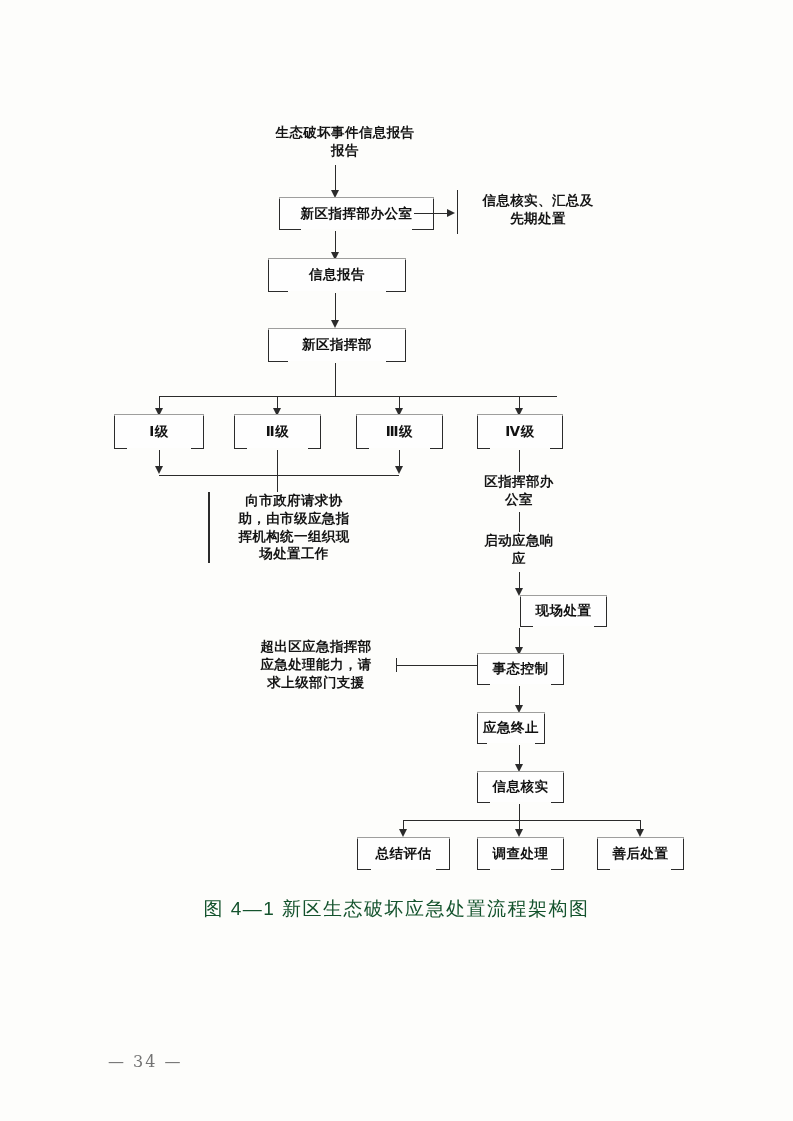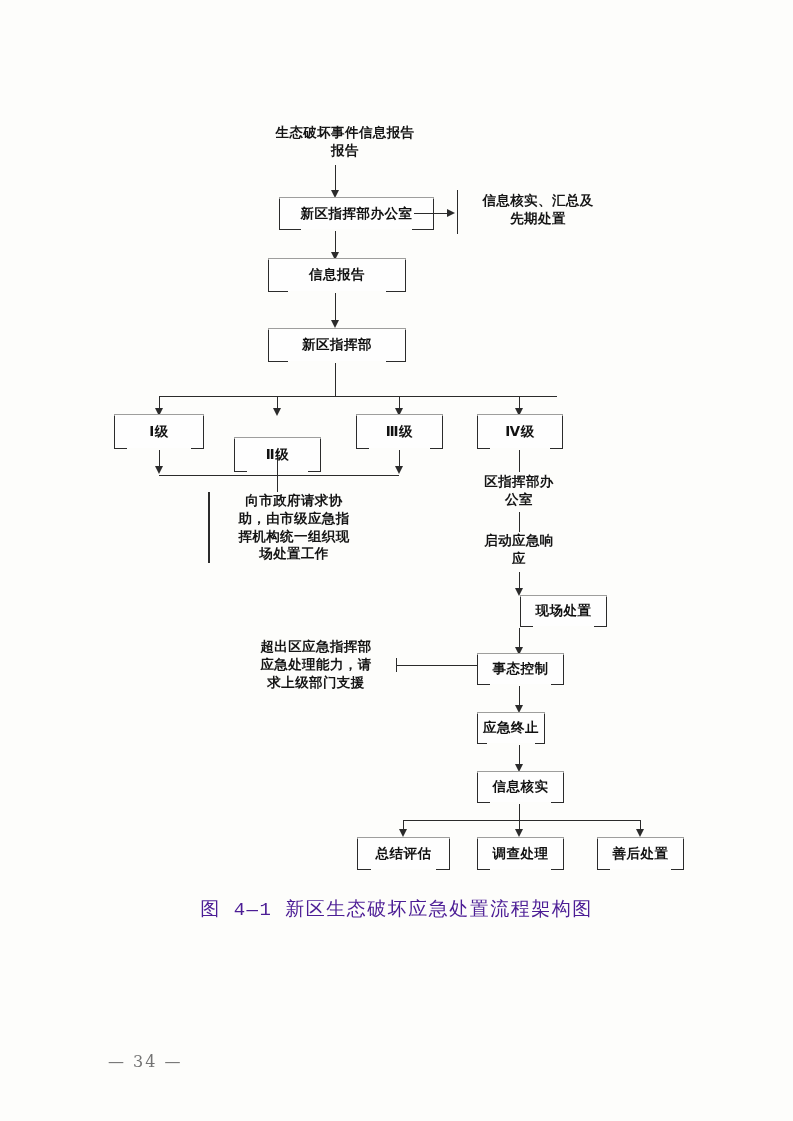--- a/index.html
+++ b/index.html
@@ -90,23 +90,23 @@
     border-top: 4.5px solid transparent;
     border-bottom: 4.5px solid transparent;
     border-left: 8px solid #2b2b2b;
   }
 
   
   .caption {
     position: absolute;
     width: 100%;
     text-align: center;
-    font-family: Liberation Mono, monospace;
+    font-family: Liberation Sans, sans-serif;
     font-size: 19px;
-    color: #4c1d95;
+    color: #14532d;
     letter-spacing: 1.5px;
   }
   .folio {
     position: absolute;
     font-family: "DejaVu Serif", "Liberation Serif", serif;
     font-size: 16px;
     color: #737373;
     letter-spacing: 2px;
   }
 </style>
@@ -162,21 +162,21 @@
 
   <div class="vline" style="left:399px; top:396px; height:15px;"></div>
   <div class="arrow-down" style="left:394.5px; top:408px;"></div>
 
   <div class="vline" style="left:519px; top:396px; height:15px;"></div>
   <div class="arrow-down" style="left:514.5px; top:408px;"></div>
 
   <div class="box" style="left:114px; top:414px; width:90px; height:35px;">
     <span>Ⅰ级</span>
   </div>
-  <div class="box" style="left:234px; top:414px; width:87px; height:35px;margin-top:23px;">
+  <div class="box" style="left:234px; top:414px; width:87px; height:35px;">
     <span>Ⅱ级</span>
   </div>
   <div class="box" style="left:356px; top:414px; width:87px; height:35px;">
     <span>Ⅲ级</span>
   </div>
   <div class="box" style="left:477px; top:414px; width:86px; height:35px;">
     <span>Ⅳ级</span>
   </div>
 
   <div class="vline" style="left:159px; top:450px; height:20px;"></div>

